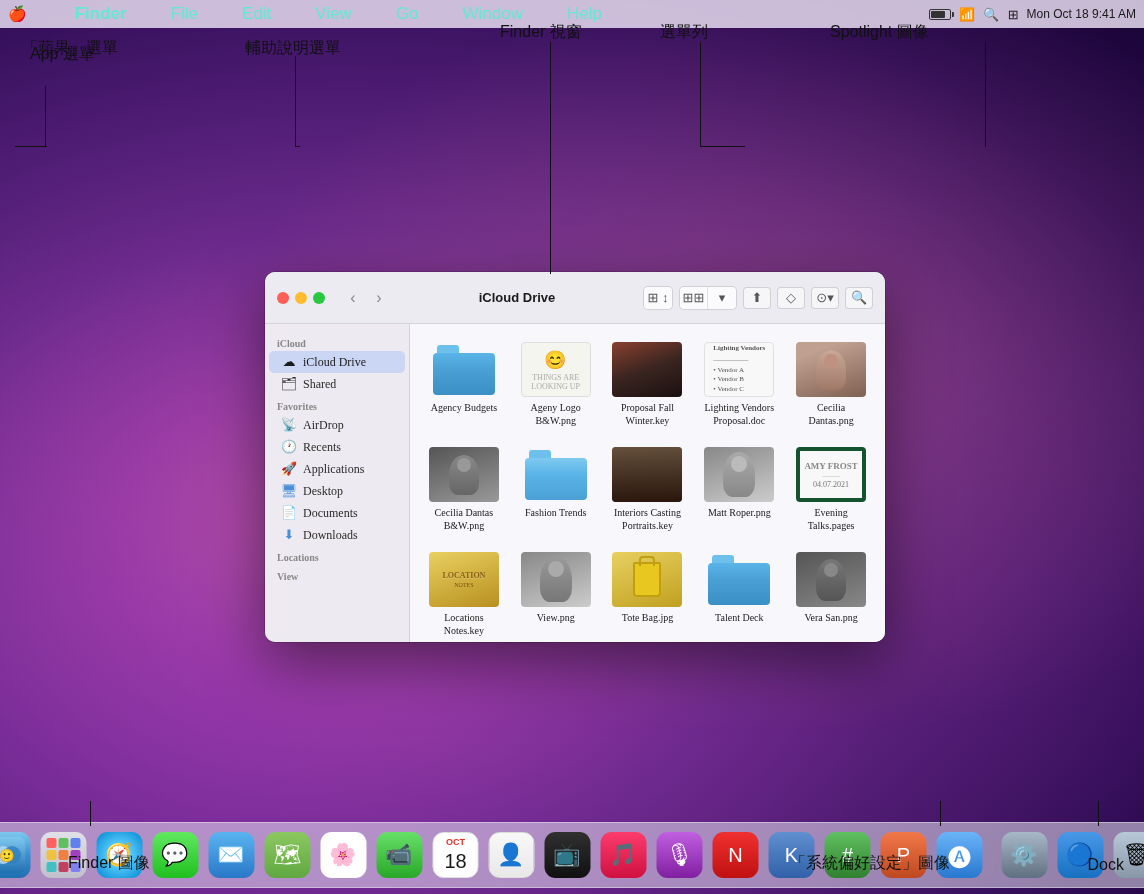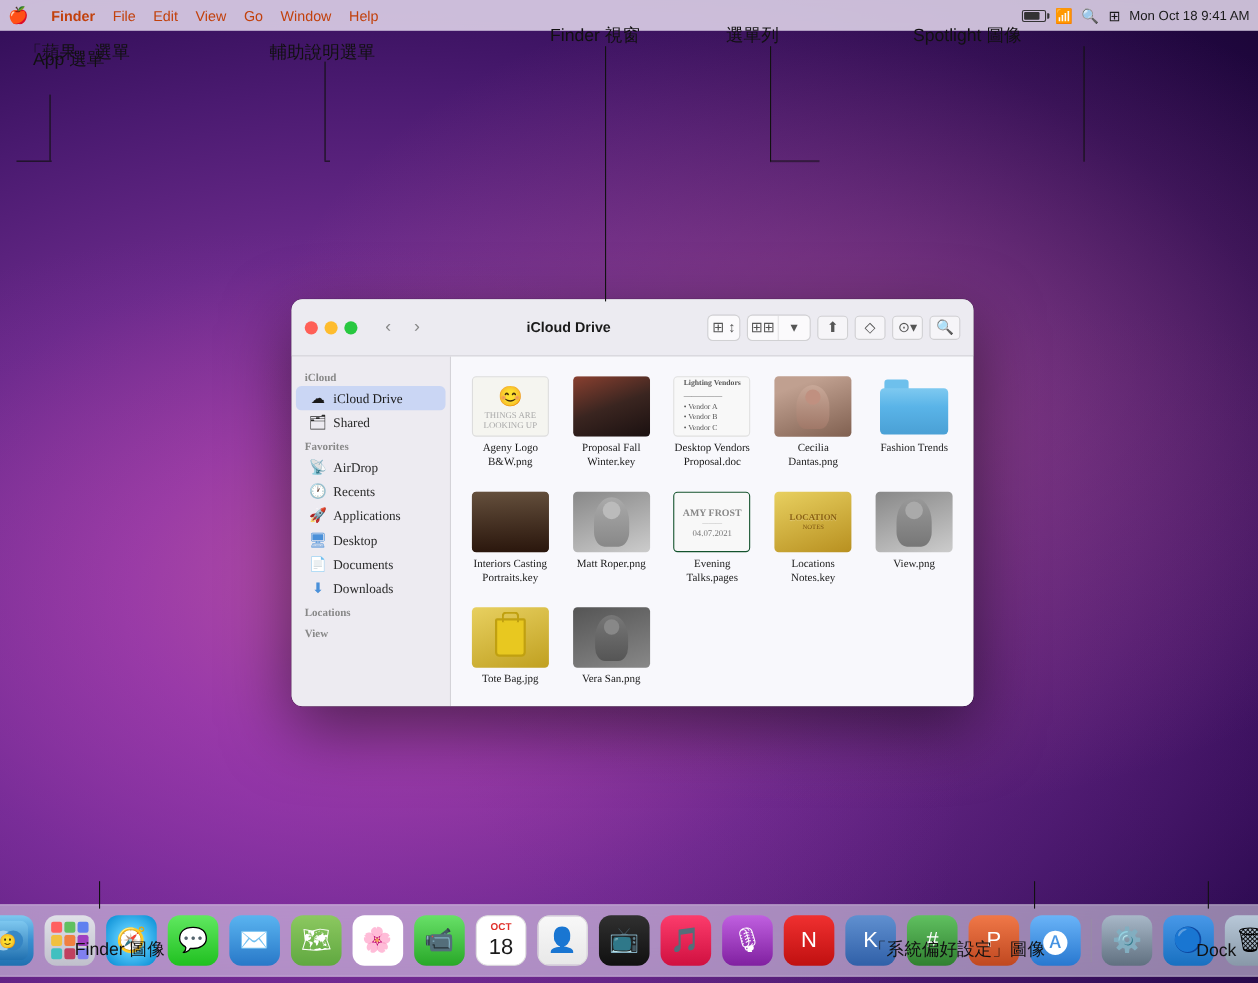--- a/index.html
+++ b/index.html
@@ -47,24 +47,25 @@
     .menubar-left {
       display: flex;
       align-items: center;
       gap: 16px;
     }
     .menubar-apple {
       font-size: 15px;
       margin-right: 4px;
     }
     .menubar-item {
-      font-size: 13px;
-      color: #c2410c;
+      font-size: 17px;
+      color: #5eead4;
       cursor: default;
       white-space: nowrap;
+      margin-left: 28px;
     }
     .menubar-item.bold {
       font-weight: 600;
     }
     .menubar-right {
       margin-left: auto;
       display: flex;
       align-items: center;
       gap: 8px;
       font-size: 12px;
@@ -534,20 +535,30 @@
         <span class="sidebar-icon" style="color:#4a90d9;">⬇</span>
         <span>Downloads</span>
       </div>
       <div class="sidebar-section-label">Locations</div>
       <div class="sidebar-section-label">View</div>
     </div>
 
     <div id="finder-content">
       <div class="file-grid">
 
+        <div class="file-item">
+          <div class="file-thumb">
+            <div class="folder-icon">
+              <div class="folder-tab"></div>
+              <div class="folder-body"></div>
+            </div>
+          </div>
+          <span class="file-name">Agency
+Budgets</span>
+        </div>
 
         <div class="file-item">
           <div class="file-thumb thumb-agency-logo" style="background: #f5f5f0; border: 1px solid #ddd; border-radius:4px; width:70px; height:55px;">
             <div style="text-align:center; font-size:10px; color:#888; padding:4px;">
               <div style="font-size:18px; margin-bottom:2px;">😊</div>
               <div style="font-size:8px; color:#aaa;">THINGS ARE</div>
               <div style="font-size:8px; color:#aaa;">LOOKING UP</div>
             </div>
           </div>
           <span class="file-name">Ageny Logo
@@ -565,36 +576,47 @@
         <div class="file-item">
           <div class="file-thumb" style="background: #f8f8f8; border: 1px solid #e0e0e0; border-radius:4px; width:70px; height:55px; padding:4px;">
             <div style="font-size:7px; color:#555; line-height:1.4;">
               <div style="font-weight:600; margin-bottom:2px;">Lighting Vendors</div>
               <div>—————</div>
               <div>• Vendor A</div>
               <div>• Vendor B</div>
               <div>• Vendor C</div>
             </div>
           </div>
-          <span class="file-name">Desktop Vendors
+          <span class="file-name">Lighting Vendors
 Proposal.doc</span>
         </div>
 
         <div class="file-item">
           <div class="file-thumb" style="background: linear-gradient(160deg, #c0a090 20%, #806050 100%); border-radius:4px; width:70px; height:55px;">
             <div style="width:100%; height:100%; display:flex; align-items:center; justify-content:center;">
               <div style="width:30px; height:40px; background: linear-gradient(180deg, #c8a898 0%, #a07868 100%); border-radius:50% 50% 30% 30%; position:relative; overflow:hidden;">
                 <div style="position:absolute; top:4px; left:50%; transform:translateX(-50%); width:14px; height:14px; background:#c09080; border-radius:50%;"></div>
               </div>
             </div>
           </div>
           <span class="file-name">Cecilia
 Dantas.png</span>
         </div>
 
+        <div class="file-item">
+          <div class="file-thumb" style="background: linear-gradient(160deg, #555 0%, #999 100%); border-radius:4px; width:70px; height:55px;">
+            <div style="width:100%; height:100%; display:flex; align-items:center; justify-content:center;">
+              <div style="width:30px; height:40px; background: linear-gradient(180deg, #888 0%, #666 100%); border-radius:50% 50% 30% 30%; overflow:hidden;">
+                <div style="margin:3px auto 0; width:14px; height:14px; background:#999; border-radius:50%;"></div>
+              </div>
+            </div>
+          </div>
+          <span class="file-name">Cecilia
+Dantas B&amp;W.png</span>
+        </div>
 
         <div class="file-item">
           <div class="file-thumb">
             <div class="folder-icon">
               <div class="folder-tab"></div>
               <div class="folder-body folder-body-light"></div>
             </div>
           </div>
           <span class="file-name">Fashion
 Trends</span>
@@ -613,21 +635,21 @@
             <div style="width:100%; height:100%; display:flex; align-items:center; justify-content:center;">
               <div style="width:32px; height:45px; background: linear-gradient(180deg, #aaa 0%, #888 100%); border-radius:50% 50% 30% 30%; overflow:hidden;">
                 <div style="margin:4px auto 0; width:16px; height:16px; background:#bbb; border-radius:50%;"></div>
               </div>
             </div>
           </div>
           <span class="file-name">Matt Roper.png</span>
         </div>
 
         <div class="file-item">
-          <div class="file-thumb" style="background: #f8f8f8; border: 1px solid #14532d; border-radius:4px; width:70px; height:55px; padding:3px;">
+          <div class="file-thumb" style="background: #f8f8f8; border: 4px solid #14532d; border-radius:4px; width:70px; height:55px; padding:3px;">
             <div style="font-size:7px; color:#555; text-align:center;">
               <div style="font-size:9px; font-weight:600; color:#888; margin-bottom:2px;">AMY FROST</div>
               <div style="font-size:6px; color:#aaa; margin-bottom:1px;">———</div>
               <div style="font-size:8px; color:#777;">04.07.2021</div>
             </div>
           </div>
           <span class="file-name">Evening
 Talks.pages</span>
         </div>
 
@@ -657,20 +679,29 @@
           <div class="file-thumb" style="background: linear-gradient(160deg, #e8d060 0%, #c0a020 100%); border-radius:4px; width:70px; height:55px; overflow:hidden;">
             <div style="width:100%; height:100%; display:flex; align-items:center; justify-content:center;">
               <div style="width:28px; height:35px; background: #e8c820; border: 2px solid #c0a010; border-radius:2px 2px 4px 4px; position:relative;">
                 <div style="position:absolute; top:-8px; left:4px; right:4px; height:10px; border: 2px solid #c0a010; border-bottom:none; border-radius:4px 4px 0 0;"></div>
               </div>
             </div>
           </div>
           <span class="file-name">Tote Bag.jpg</span>
         </div>
 
+        <div class="file-item">
+          <div class="file-thumb">
+            <div class="folder-icon">
+              <div class="folder-tab"></div>
+              <div class="folder-body"></div>
+            </div>
+          </div>
+          <span class="file-name">Talent Deck</span>
+        </div>
 
         <div class="file-item">
           <div class="file-thumb" style="background: linear-gradient(160deg, #555 0%, #888 100%); border-radius:4px; width:70px; height:55px;">
             <div style="width:100%; height:100%; display:flex; align-items:center; justify-content:center;">
               <div style="width:30px; height:42px; background: linear-gradient(180deg, #777 0%, #555 100%); border-radius:50% 50% 30% 30%; overflow:hidden;">
                 <div style="margin:4px auto 0; width:14px; height:14px; background:#888; border-radius:50%;"></div>
               </div>
             </div>
           </div>
           <span class="file-name">Vera San.png</span>

